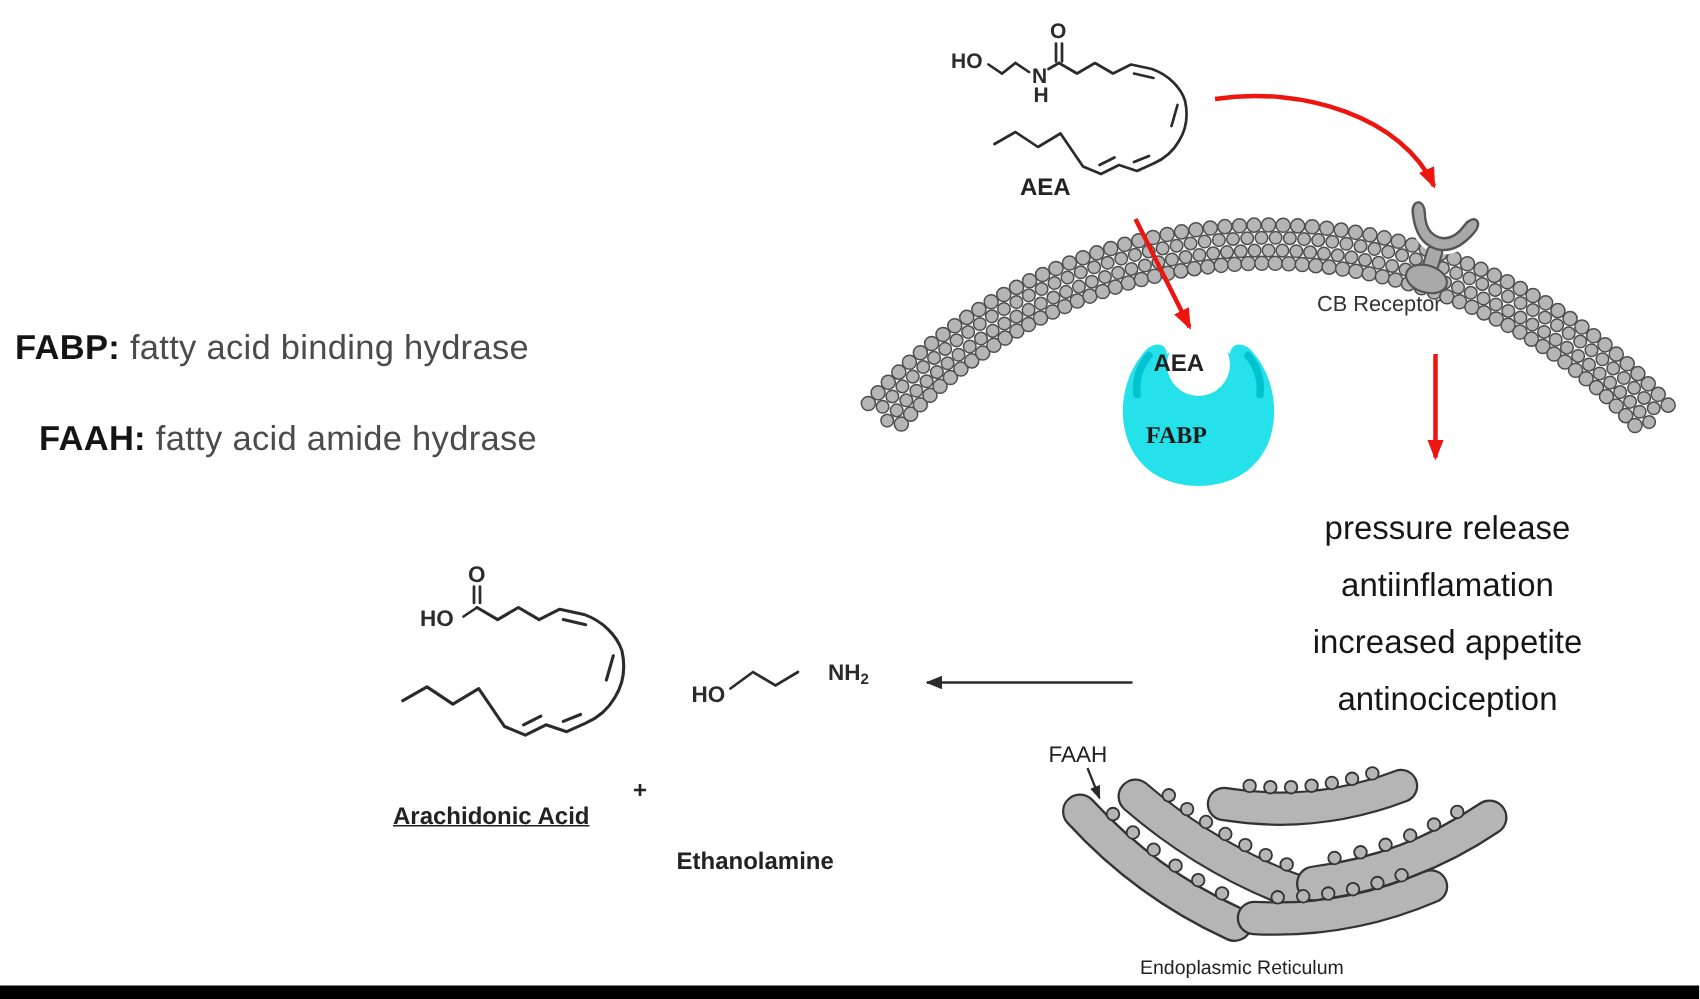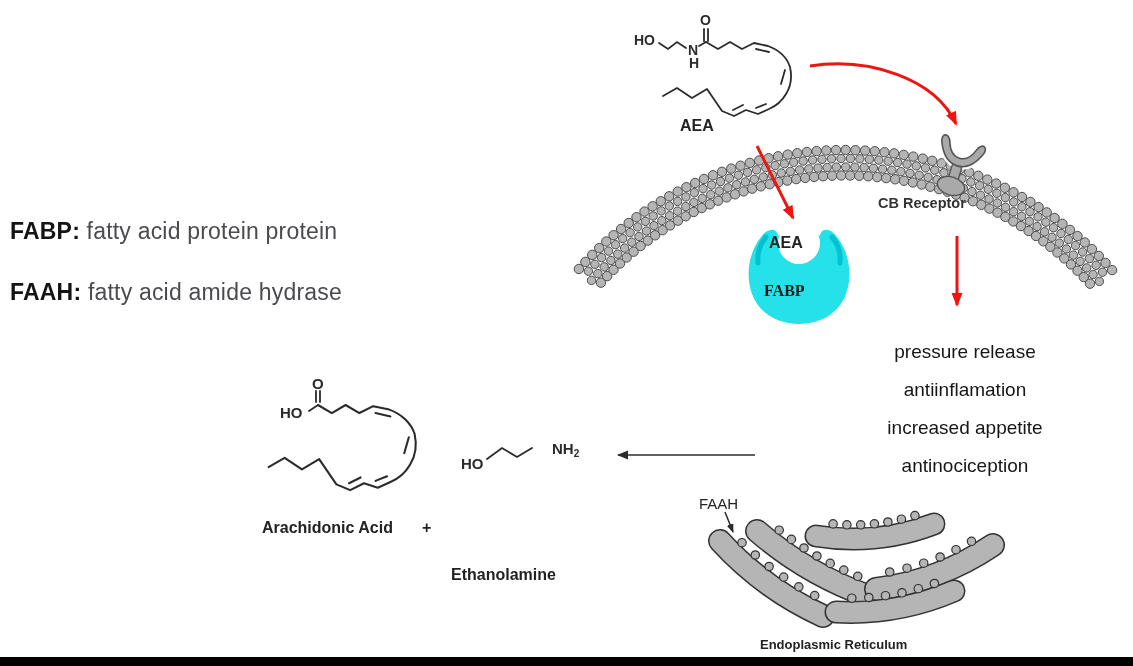--- a/index.html
+++ b/index.html
@@ -15,26 +15,26 @@
   
   .def-line{position:absolute;left:10px;white-space:nowrap;font-size:23px;letter-spacing:0.2px;}
   .def-term{font-weight:bold;color:#141414;}
   .def-desc{color:#4b4b4f;}
   .def-italic{font-style:italic;}
   
   .atom{position:absolute;font-size:14px;color:#2b2b2b;font-weight:bold;white-space:nowrap;}
   .atom-lg{font-size:15px;}
   .sub{font-size:10px;vertical-align:-3px;}
   
-  .lbl{position:absolute;color:#222;white-space:nowrap;font-weight:bold;}
+  .lbl{position:absolute;color:#222;white-space:nowrap;}
   .center{}
   
   #effects{
     position:absolute;left:810px;top:333px;width:310px;
-    text-align:center;font-size:19px;line-height:38px;color:#161616;
+    text-align:center;font-size:22px;line-height:38px;color:#161616;
   }
   
   #bottom-bar{position:absolute;left:0;top:657px;width:1133px;height:9px;background:#000;}
 </style>
 </head>
 <body>
 
 <div id="canvas">
 
   <svg id="gfx" viewBox="0 0 1133 666" xmlns="http://www.w3.org/2000/svg">
@@ -391,23 +391,23 @@
         <circle cx="868.8" cy="597.5" r="4.2" fill="#b5b5b5" stroke="#333" stroke-width="1.2"></circle>
         <circle cx="885.5" cy="595.7" r="4.2" fill="#b5b5b5" stroke="#333" stroke-width="1.2"></circle>
         <circle cx="902.0" cy="592.8" r="4.2" fill="#b5b5b5" stroke="#333" stroke-width="1.2"></circle>
         <circle cx="918.3" cy="588.7" r="4.2" fill="#b5b5b5" stroke="#333" stroke-width="1.2"></circle>
         <circle cx="934.4" cy="583.5" r="4.2" fill="#b5b5b5" stroke="#333" stroke-width="1.2"></circle>
       </g>
   </svg>
 
   <div class="def-line" style="top:218px;">
     <span class="def-term">FABP:</span>
-    <span class="def-desc">fatty acid protein protein</span>
+    <span class="def-desc">fatty acid binding hydrase</span>
   </div>
-  <div class="def-line" style="top:279px;">
+  <div class="def-line" style="top:279px;margin-left:16px;">
     <span class="def-term">FAAH:</span>
     <span class="def-desc">fatty acid amide hydrase</span>
   </div>
 
   <div class="atom" style="left:634px;top:32px;">HO</div>
   <div class="atom" style="left:688px;top:42px;">N</div>
   <div class="atom" style="left:689px;top:55px;">H</div>
   <div class="atom" style="left:700px;top:12px;">O</div>
   <div class="lbl center" style="left:680px;top:117px;width:60px;font-size:16px;font-weight:bold;">AEA</div>
 
@@ -418,21 +418,21 @@
 
   <div id="effects">
     <div>pressure release</div>
     <div>antiinflamation</div>
     <div>increased appetite</div>
     <div>antinociception</div>
   </div>
 
   <div class="atom atom-lg" style="left:280px;top:404px;">HO</div>
   <div class="atom atom-lg" style="left:312px;top:375px;">O</div>
-  <div class="lbl center" style="left:262px;top:519px;width:160px;font-size:16px;font-weight:bold;">Arachidonic Acid</div>
+  <div class="lbl center" style="left:262px;top:536px;width:160px;font-size:16px;font-weight:bold;text-decoration:underline;">Arachidonic Acid</div>
   <div class="lbl center" style="left:422px;top:519px;width:30px;font-size:16px;font-weight:bold;">+</div>
   <div class="atom atom-lg" style="left:461px;top:455px;">HO</div>
   <div class="atom atom-lg" style="left:552px;top:440px;"><span>NH</span><span class="sub">2</span></div>
   <div class="lbl center" style="left:451px;top:519px;width:140px;font-size:16px;font-weight:bold;margin-top:47px;">Ethanolamine</div>
 
   <div class="lbl center" style="left:699px;top:495px;width:60px;font-size:15px;font-weight:normal;">FAAH</div>
   <div class="lbl center" style="left:760px;top:637px;width:180px;font-size:13px;">Endoplasmic Reticulum</div>
 
   <div id="bottom-bar"></div>
 </div>

